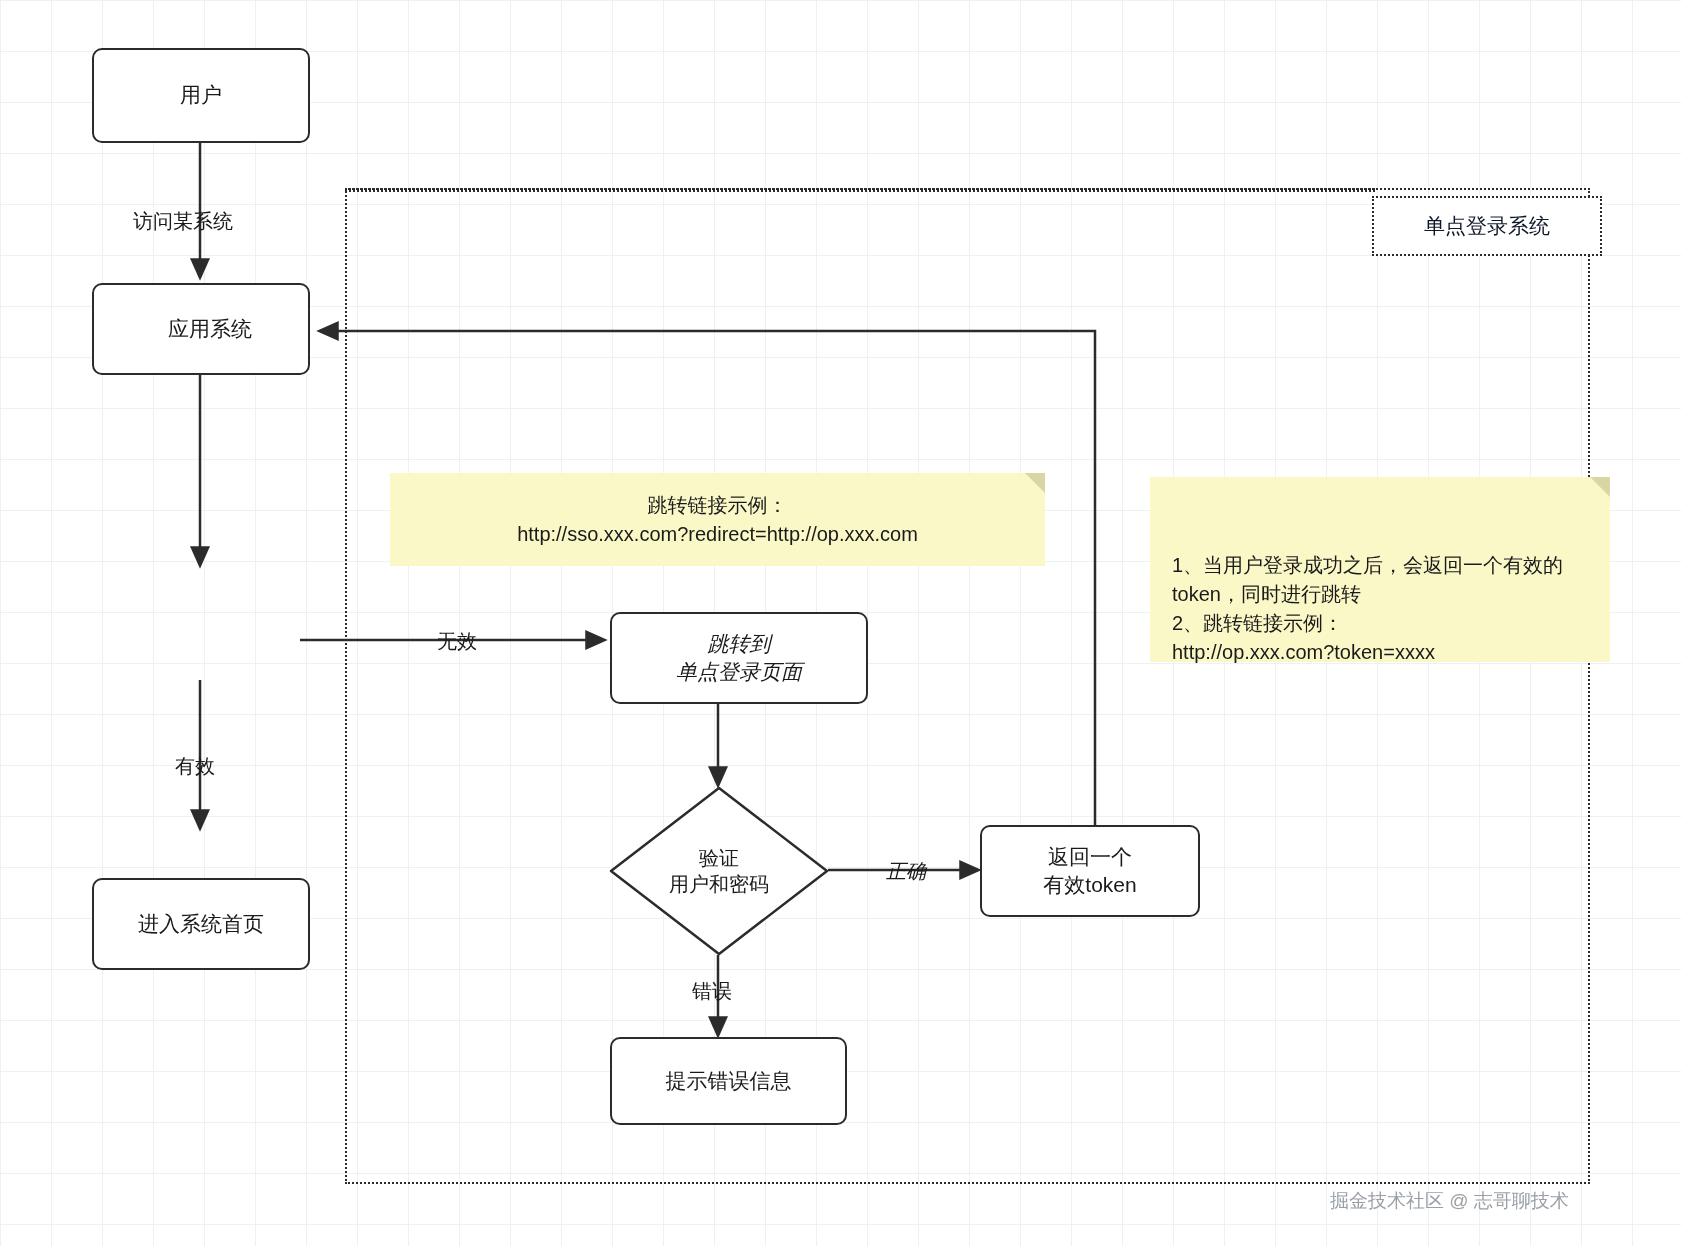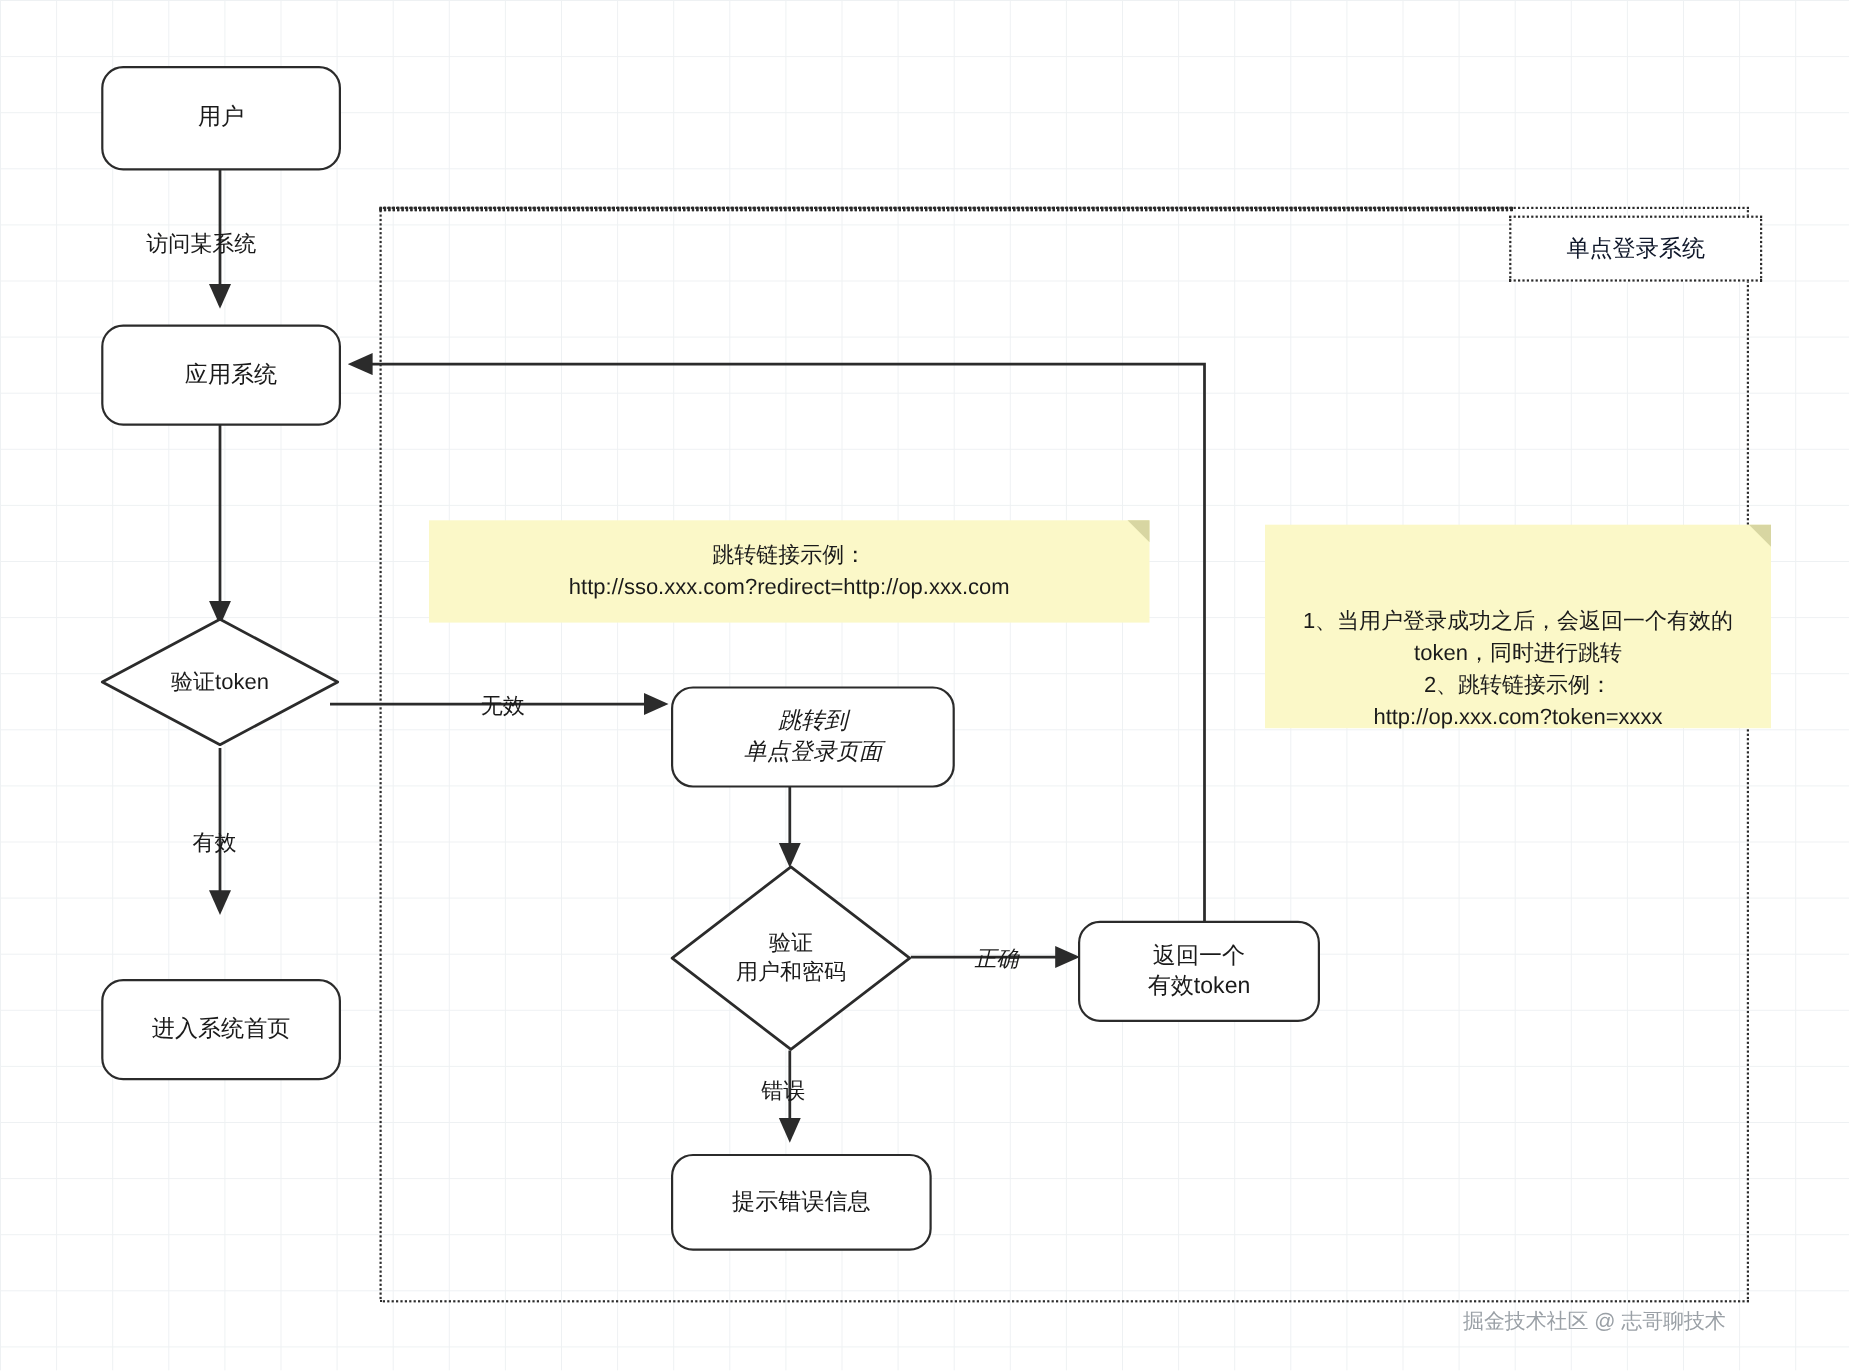--- a/index.html
+++ b/index.html
@@ -16,31 +16,30 @@
       linear-gradient(to right, #eef1f3 1px, transparent 1px),
       linear-gradient(to bottom, #eef1f3 1px, transparent 1px);
     background-size: 51px 51px;
     font-family: "Liberation Sans", "DejaVu Sans", sans-serif;
     overflow: hidden;
   }
   .node {
     position: absolute;
     box-sizing: border-box;
     border: 2.5px solid #2b2b2b;
-    border-radius: 20px;
+    border-radius: 10px;
     background: #ffffff;
     display: flex;
     align-items: center;
     justify-content: center;
     text-align: center;
     color: #1a1a1a;
     font-size: 21px;
     line-height: 1.35;
     white-space: pre-line;
-    margin-top: 12px;
   }
   .diamond-wrap {
     position: absolute;
   }
   .diamond-wrap svg {
     position: absolute;
     left: 0;
     top: 0;
     overflow: visible;
   }
@@ -69,21 +68,20 @@
   }
   .note {
     position: absolute;
     box-sizing: border-box;
     background: #fbf8c8;
     color: #1a1a1a;
     font-size: 20px;
     line-height: 1.45;
     padding: 16px 22px;
     white-space: pre-line;
-    text-align: center;
   }
   .note .fold {
     position: absolute;
     right: 0;
     top: 0;
     width: 0;
     height: 0;
     border-left: 20px solid transparent;
     border-top: 20px solid #d8d6a2;
   }
@@ -158,26 +156,20 @@
 
     <path d="M718,955 L718,1035" stroke="#2b2b2b" stroke-width="2.5" fill="none" marker-end="url(#arrow)"></path>
 
     <path d="M1095,838 L1095,331 L320,331" stroke="#2b2b2b" stroke-width="2.5" fill="none" marker-end="url(#arrow)"></path>
   </svg>
 
   <div class="node" style="left:92px; top:48px; width:218px; height:95px;">用户</div>
 
   <div class="node" style="left:92px; top:283px; width:218px; height:92px;padding-left:18px;">应用系统</div>
 
-  <div class="diamond-wrap" style="left:90px; top:560px; width:220px; height:120px;">
-    <svg width="220" height="120" viewBox="0 0 220 120">
-      <polygon points="110,3 217,60 110,117 3,60" fill="#ffffff" stroke="#2b2b2b" stroke-width="2.5" stroke-linejoin="round"></polygon>
-    </svg>
-    <div class="diamond-label">验证token</div>
-  </div>
 
   <div class="node" style="left:92px; top:878px; width:218px; height:92px;">进入系统首页</div>
 
   <div class="node" style="left:610px; top:612px; width:258px; height:92px;font-style:italic;">跳转到
 单点登录页面</div>
 
   <div class="diamond-wrap" style="left:608px; top:785px; width:222px; height:172px;">
     <svg width="222" height="172" viewBox="0 0 222 172">
       <polygon points="111,3 219,86 111,169 3,86" fill="#ffffff" stroke="#2b2b2b" stroke-width="2.5" stroke-linejoin="round"></polygon>
     </svg>

